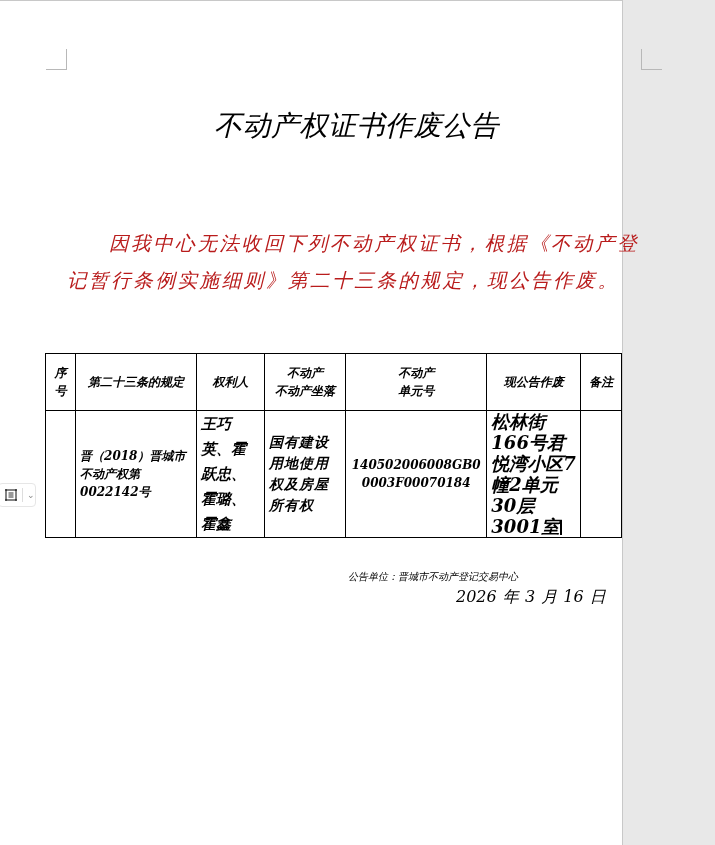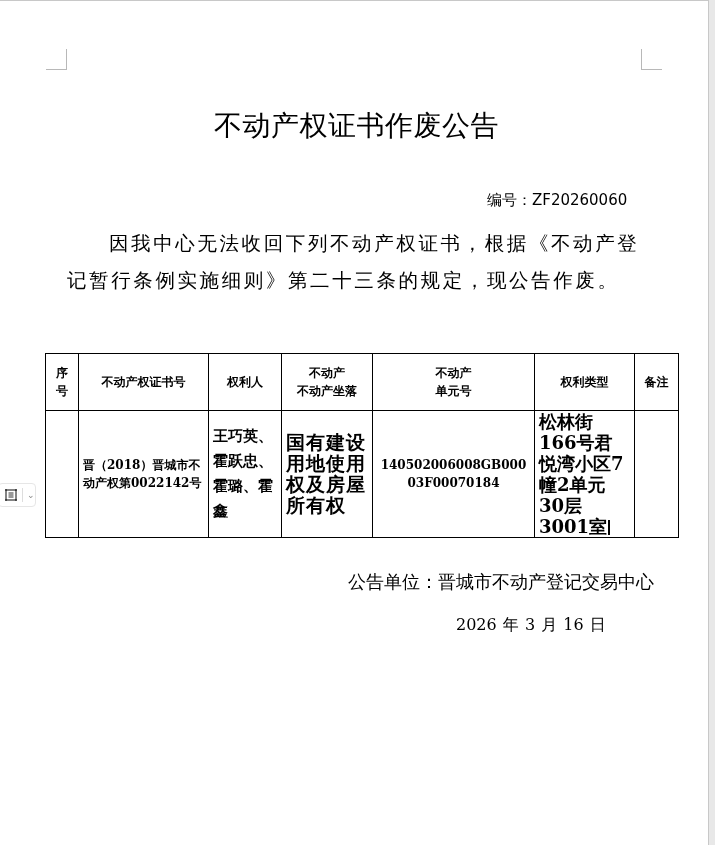--- a/index.html
+++ b/index.html
@@ -1,94 +1,93 @@
 <!DOCTYPE html>
 <html><head>
 <meta charset="utf-8">
 <style>
   html, body { margin:0; padding:0; }
   body { width:715px; height:845px; background:#e8e8e8; position:relative; overflow:hidden;
          font-family:"DejaVu Serif","Liberation Serif",serif; color:#000; }
-  .page { position:absolute; left:0; top:0; width:709px; height:845px; background:#fff;
-          border-top:1px solid #c8c8c8; border-right:1px solid #c8c8c8; box-sizing:border-box; }
+  .page { position:absolute; left:0; top:0; width:623px; height:845px; background:#fff;
+          border-top:1px solid #c8c8c8; border-right:1px solid #c8c8c8; box-sizing:border-box;font-style:italic; }
   .corner { position:absolute; width:20px; height:20px; }
   .corner.tl { left:46px; top:48px; border-right:1px solid #b8b8b8; border-bottom:1px solid #b8b8b8; }
   .corner.tr { left:641px; top:48px; border-left:1px solid #b8b8b8; border-bottom:1px solid #b8b8b8; }
   .title { position:absolute; left:0; width:713px; top:106px; text-align:center;
            font-size:28px; font-family:"DejaVu Serif",serif; letter-spacing:0.5px; }
   .docno { position:absolute; left:487px; top:190px; font-size:15px;
            font-family:"DejaVu Sans","Liberation Sans",sans-serif; }
   .para { position:absolute; left:67px; top:224px; width:580px; font-size:19.5px; line-height:37px;
-          font-family:"DejaVu Sans","Liberation Sans",sans-serif; letter-spacing:2.6px; color:#000000; }
+          font-family:"DejaVu Sans","Liberation Sans",sans-serif; letter-spacing:2.6px; color:#b91c1c; }
   .para .indent { display:inline-block; width:42px; }
   table.grid { position:absolute; left:45px; top:352px; border-collapse:collapse; table-layout:fixed;
                font-family:"DejaVu Serif",serif; }
   table.grid td, table.grid th { border:1.5px solid #000; text-align:center; vertical-align:middle;
                font-size:12px; font-weight:bold; padding:0 4px; line-height:18px; }
   table.grid tr.head { height:57px; }
   table.grid tr.row { height:112px; }
   td.left { text-align:left !important; }
   td.seq { padding:0 !important; }
   .cursor { display:inline-block; width:2px; height:15px; background:#000; vertical-align:-2px; margin-left:1px; }
   .row-handle { position:absolute; left:-2px; top:482px; width:36px; height:22px; border:1px solid #e6e6e6;
                 border-radius:4px; background:#fff; display:flex; align-items:center; }
   .row-handle .ico { width:14px; height:14px; margin-left:5px; }
   .row-handle .sep { width:1px; height:14px; background:#ddd; margin:0 4px; }
   .row-handle .chev { font-size:9px; color:#888; font-family:"DejaVu Sans",sans-serif; }
-  .unit { position:absolute; left:348px; top:569px; font-size:18px;
+  .unit { position:absolute; left:348px; top:569px; font-size:10px;
           font-family:"DejaVu Sans","Liberation Sans",sans-serif; }
-  .date { position:absolute; left:456px; top:614px; font-size:16px;
+  .date { position:absolute; left:456px; top:586px; font-size:16px;
           font-family:"DejaVu Serif","Liberation Serif",serif; word-spacing:1px; }
 </style>
 </head>
 <body>
 
 <div class="page">
   <div class="corner tl"></div>
   <div class="corner tr"></div>
 
   <div class="title">不动产权证书作废公告</div>
-  <div class="docno">编号：ZF20260060</div>
 
   <div class="para"><span class="indent"></span><span>因我中心无法收回下列不动产权证书，根据《不动产登记暂行条例实施细则》第二十三条的规定，现公告作废。</span></div>
 
   <table class="grid">
     <colgroup>
       <col style="width:33px">
         <col style="width:130px">
         <col style="width:73px">
         <col style="width:91px">
       <col style="width:162px">
         <col style="width:100px">
         <col style="width:44px">
     </colgroup>
     <tbody>
         <tr class="head">
       <td class="seq">
         <div>序</div>
             <div>号</div>
       </td>
-      <td>不动产权证书号</td>
+      <td>第二十三条的规定</td>
       <td>权利人</td>
       <td>
         <div>不动产</div>
             <div>不动产坐落</div>
       </td>
       <td>
         <div>不动产</div>
             <div>单元号</div>
       </td>
-      <td>权利类型</td>
+      <td>现公告作废</td>
       <td>备注</td>
     </tr>
     <tr class="row">
       <td class="seq"></td>
       <td class="left">晋（2018）晋城市不动产权第0022142号</td>
       <td class="left" style="font-size:15px;line-height:25px">王巧英、霍跃忠、霍璐、霍鑫</td>
-      <td class="left" style="font-size:19px;line-height:21px;letter-spacing:1px">国有建设用地使用权及房屋所有权</td>
+      <td class="left" style="font-size:14px;line-height:21px;letter-spacing:1px">国有建设用地使用权及房屋所有权</td>
       <td style="word-break:break-all">140502006008GB00003F00070184</td>
       <td class="left" style="font-size:18px;line-height:21px"><span>松林街166号君悦湾小区7幢2单元30层3001室</span><span class="cursor"></span></td>
       <td></td>
     </tr>
   </tbody>
     </table>
 
   <div class="row-handle">
     <svg class="ico" viewBox="0 0 14 14">
       <rect x="2" y="2" width="10" height="10" fill="none" stroke="#333" stroke-width="1.2"></rect>

